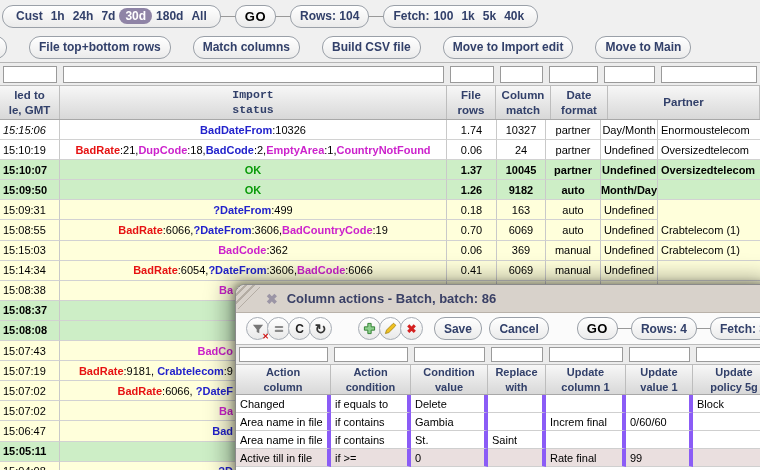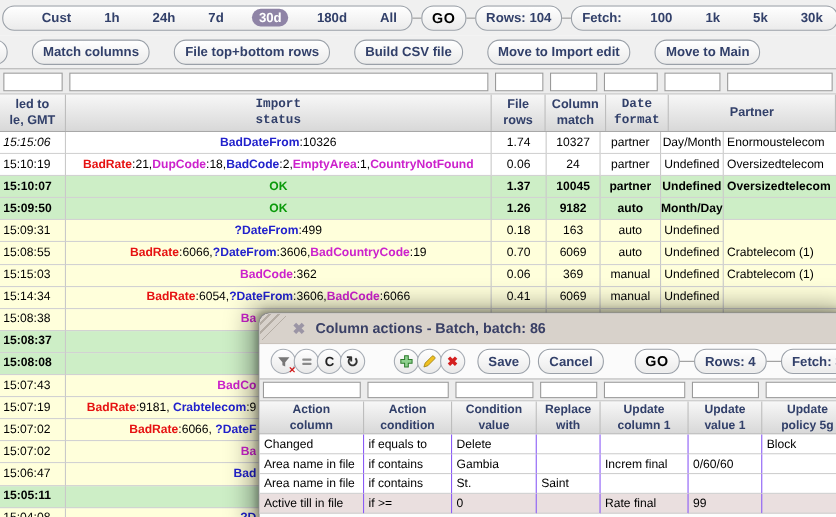--- a/index.html
+++ b/index.html
@@ -6,21 +6,21 @@
   .screen{position:relative;width:760px;height:470px;overflow:hidden;background:#fff;
           font-family:"Liberation Sans",sans-serif;-webkit-font-smoothing:antialiased;}
 
   
   .tb{position:absolute;left:0;width:760px;background:#f0f0f0;display:flex;align-items:center;}
   #tb1{top:0;height:32px;padding-left:2px;}
   #tb2{top:32px;height:30px;}
   .pill{display:inline-flex;align-items:center;background:linear-gradient(#ffffff,#ebebeb);
         border:1px solid #9aa0a8;border-radius:11px;padding:2px 9px;font-size:12px;
         font-weight:bold;color:#32406a;white-space:nowrap;height:17px;}
-  .pill .opt{padding:0 4px;cursor:pointer;margin-left:22px;}
+  .pill .opt{padding:0 4px;cursor:pointer;}
   .pill .opt.selected{background:#8f84a6;color:#fff;border-radius:8px;padding:1px 6px;}
   .connector{width:14px;height:1px;background:#999;}
   .go-text{font-weight:bold;color:#000;letter-spacing:.5px;font-size:13px;}
   .partial-pill{width:12px;height:21px;margin-left:-7px;border:1px solid #9aa0a8;
         border-radius:0 11px 11px 0;background:linear-gradient(#fff,#ebebeb);}
   .abtn{margin-left:22px;}
 
   
   #main-table{position:absolute;top:62px;left:0;width:760px;}
   .filter-row{display:flex;height:24px;background:#ececec;border-top:1px solid #b5b5b5;
@@ -67,21 +67,21 @@
   .refresh-ic{font-size:14px;font-weight:bold;color:#333;line-height:1;}
   .del-ic{font-size:12px;font-weight:bold;color:#d42020;line-height:1;}
   .mgap14{width:14px;} .mgap8{width:8px;} .mgap30{width:30px;}
   .modal-filter{display:flex;height:21px;background:#ececec;border-top:1px solid #bbb;
         border-bottom:1px solid #bbb;box-sizing:border-box;}
   .modal-filter .fbox{height:13px;margin:0 3px;}
   .modal-header{display:flex;height:30px;background:linear-gradient(#f7f7f7,#d8d8d8);
         border-bottom:1px solid #a8a8a8;box-sizing:border-box;}
   .modal-header .hcell{font-size:11px;}
   .mrow{display:flex;height:18px;font-size:11px;box-sizing:border-box;background:#fff;}
-  .mrow .cell{padding-left:4px;border-right:1px solid #8b5cf6;border-bottom:1px solid #cfcfcf;}
+  .mrow .cell{padding-left:4px;border-right:4px solid #8b5cf6;border-bottom:1px solid #cfcfcf;}
   .mrow.sel{background:#eadfdf;}
   svg{display:block;}
 </style>
 </head>
 <body>
 
 <div class="screen">
 
   <div class="tb" id="tb1">
     <div class="pill">
@@ -100,31 +100,31 @@
     <div class="connector"></div>
     <div class="pill">
       <span>Rows: 104</span>
     </div>
     <div class="connector"></div>
     <div class="pill">
         <span>Fetch:</span>
         <span class="opt">100</span>
         <span class="opt">1k</span>
         <span class="opt">5k</span>
-        <span class="opt">30k</span>
+        <span class="opt">40k</span>
       </div>
   </div>
 
   <div class="tb" id="tb2">
     <div class="partial-pill"></div>
   <div class="pill abtn">
+        <span>File top+bottom rows</span>
+      </div>
+      <div class="pill abtn">
         <span>Match columns</span>
-      </div>
-      <div class="pill abtn">
-        <span>File top+bottom rows</span>
       </div>
       <div class="pill abtn">
         <span>Build CSV file</span>
       </div>
       <div class="pill abtn">
         <span>Move to Import edit</span>
       </div>
       <div class="pill abtn">
         <span>Move to Main</span>
       </div>
@@ -156,21 +156,21 @@
       </div>
       <div class="header-row">
         <div class="hcell" style="width: 60px;">led to
 le, GMT</div>
         <div class="hcell" style="width: 387px; font-family: Liberation Mono, monospace;">Import
 status</div>
         <div class="hcell" style="width: 49px;">File
 rows</div>
         <div class="hcell" style="width: 55px;">Column
 match</div>
-        <div class="hcell" style="width: 57px; font-family: Liberation Mono, monospace;">Date
+        <div class="hcell" style="width: 57px;">Date
 format</div>
         <div class="hcell" style="flex: 1 1 0%;">Partner</div>
       </div>
       <div class="trow bg-white">
         <div class="cell c-left" style="width: 60px; font-style: italic;">15:15:06</div>
         <div class="cell c-center" style="width: 387px;">
           <span class="tok" style="color: rgb(34, 34, 204);">BadDateFrom</span>
           <span class="tok-plain" style="color: rgb(0, 0, 0);">:10326</span>
         </div>
         <div class="cell c-center" style="width: 50px;">1.74</div>

